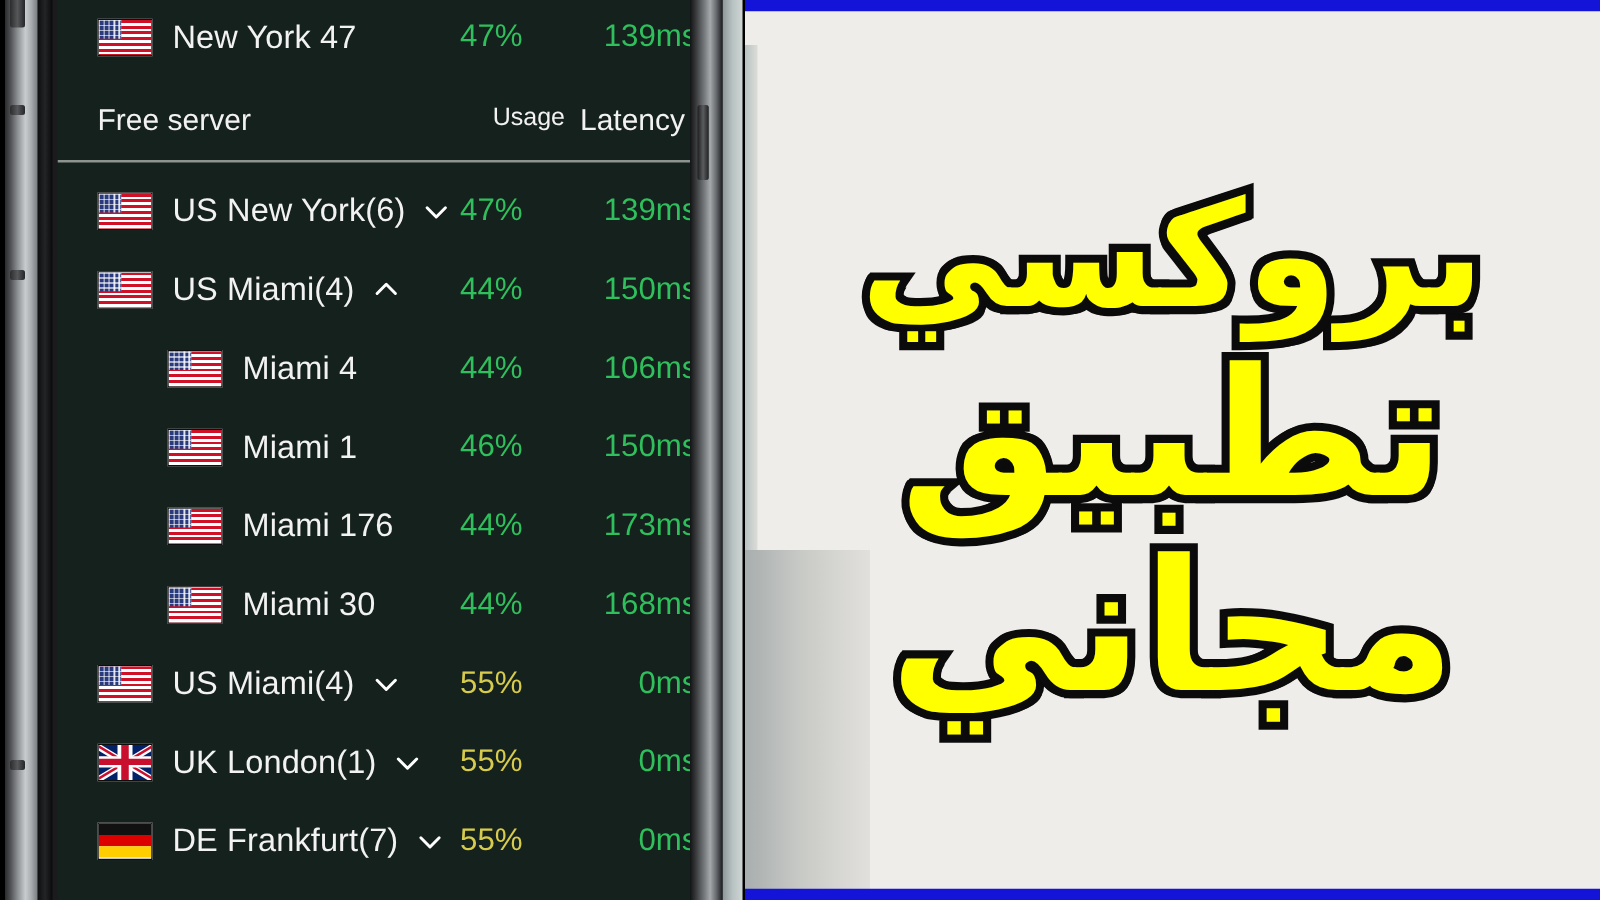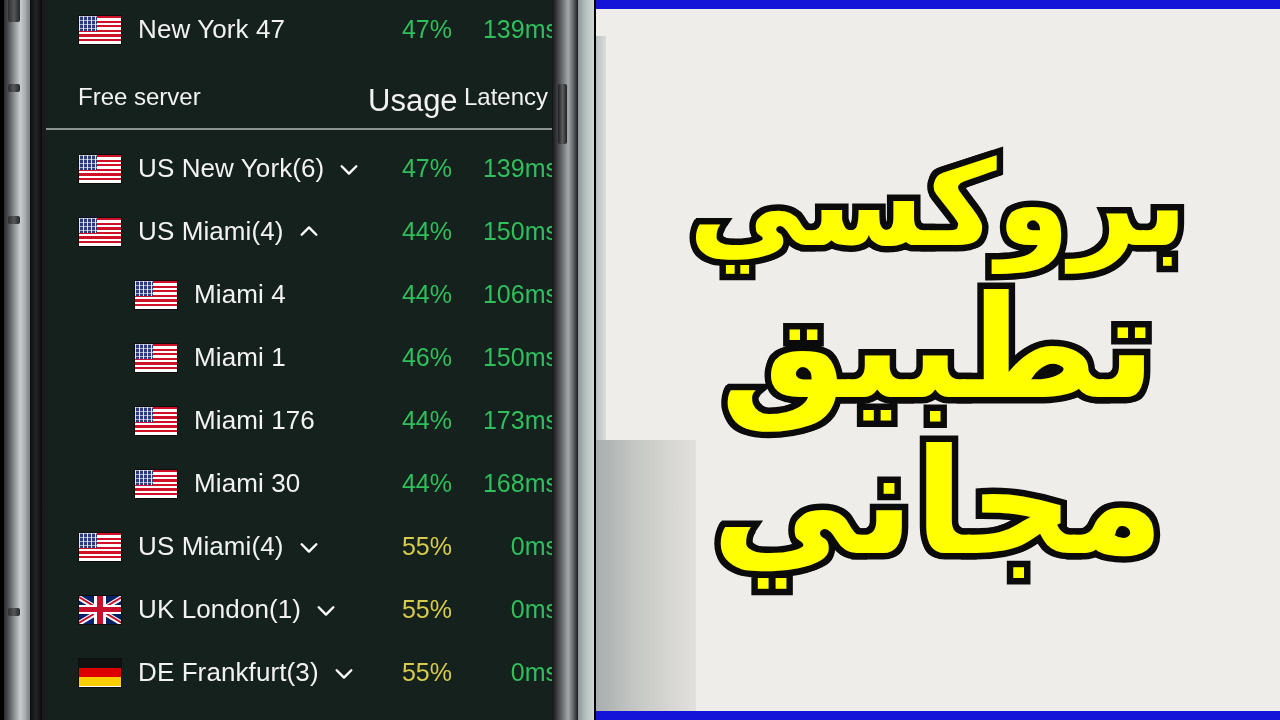--- a/index.html
+++ b/index.html
@@ -204,21 +204,21 @@
   .chev {
     position: absolute;
     width: 22px;
     height: 22px;
     color: #ffffff;
   }
   .usage {
     position: absolute;
     left: 322px;
     width: 84px;
-    text-align: right;
+    text-align: left;
     font-size: 25px;
   }
   .latency {
     position: absolute;
     left: 408px;
     width: 104px;
     text-align: right;
     font-size: 25px;
   }
   .g { color: #2fbf5c; }
@@ -239,21 +239,21 @@
     color: #f2f2f2;
     font-size: 24px;
   }
   #section-header .sh-usage {
     position: absolute;
     left: 322px;
     top: 8px;
     width: 84px;
     text-align: right;
     color: #f2f2f2;
-    font-size: 31px;
+    font-size: 20px;
   }
   #section-header .sh-latency {
     position: absolute;
     left: 408px;
     top: 8px;
     width: 104px;
     text-align: center;
     color: #f2f2f2;
     font-size: 24px;
   }
@@ -461,21 +461,21 @@
             <div class="latency g">0ms</div>
           </div>
           <div class="row" style="top: 651px;">
             <div class="flag" style="left:32px;">
               <div class="de-flag">
                 <i class="k"></i>
                 <i class="r"></i>
                 <i class="g"></i>
               </div>
             </div>
-            <div class="row-label" style="left:92px;">DE Frankfurt(3)</div>
+            <div class="row-label" style="left:92px;">DE Frankfurt(7)</div>
             <div class="chev" style="left: 286.656px; top: 21px;"><svg viewBox="0 0 24 24" width="22" height="22" fill="none" stroke="#ffffff" stroke-width="2.6" stroke-linecap="round" stroke-linejoin="round">
                 <path d="M4 9 L12 17 L20 9"></path>
               </svg></div>
             <div class="usage y">55%</div>
             <div class="latency g">0ms</div>
           </div>
         </div>
     </div>
   </div>
 

